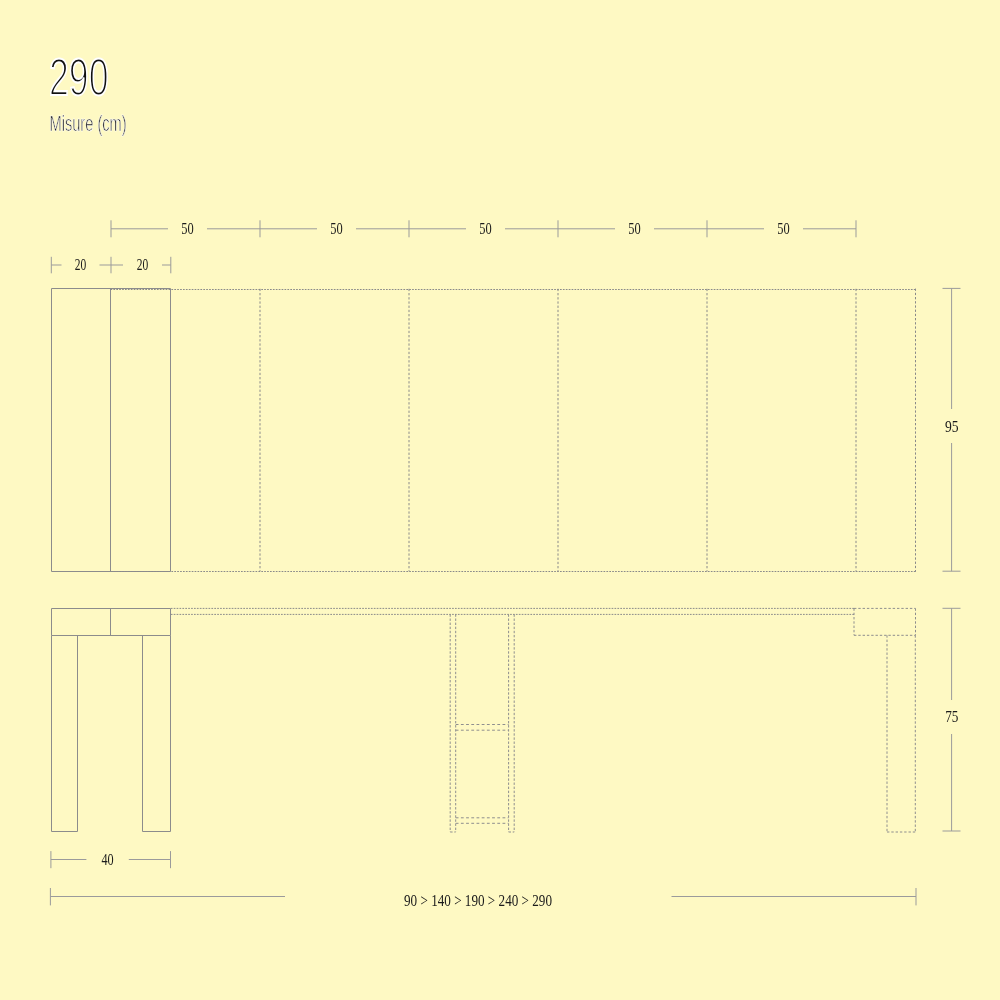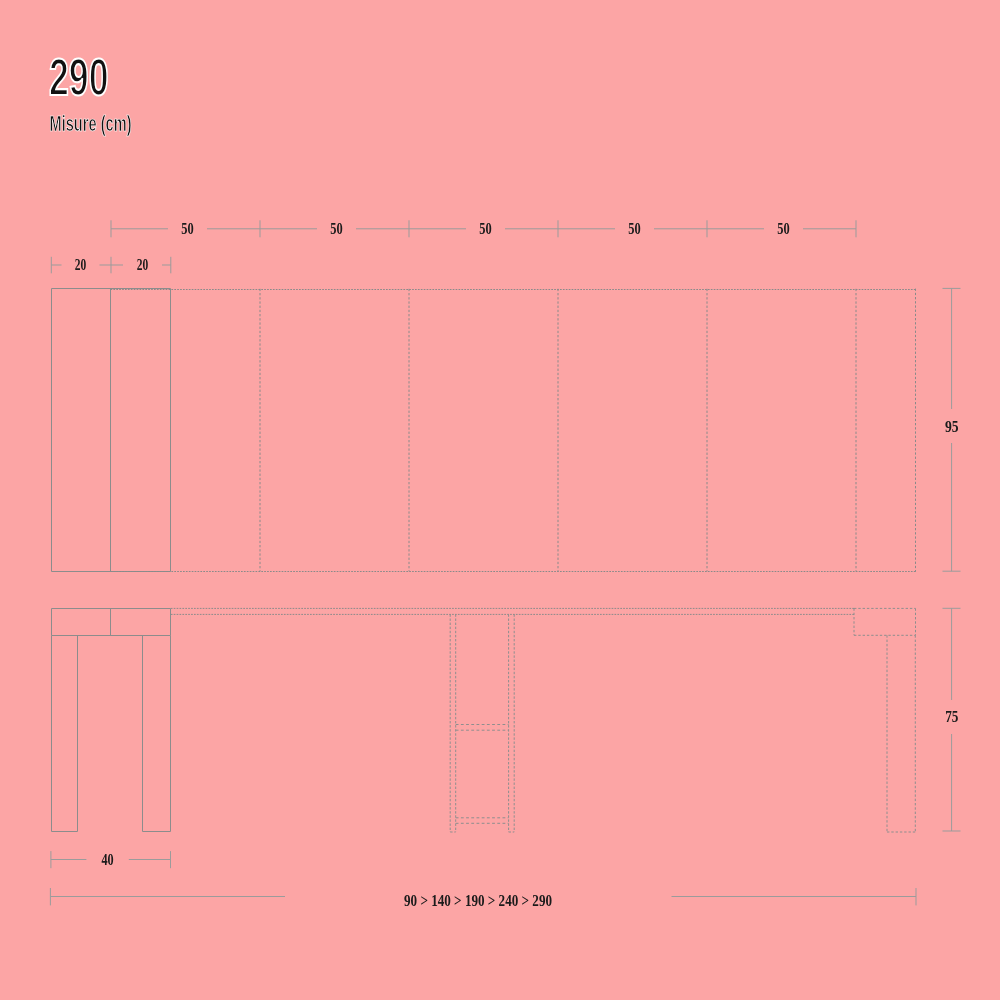--- a/index.html
+++ b/index.html
@@ -1,16 +1,16 @@
 <!DOCTYPE html>
 <html><head>
 <meta charset="utf-8">
 <style>
   html,body{margin:0;padding:0;background:#ffffff;}
-  .page{position:relative;width:1000px;height:1000px;background:#fca5a5;overflow:hidden;font-weight:bold;}
+  .page{position:relative;width:1000px;height:1000px;background:#fef9c3;overflow:hidden;}
   svg{position:absolute;left:0;top:0;}
   text{font-family:"Liberation Serif",serif;font-size:16px;fill:#1b1b1b;}
 </style>
 </head>
 <body>
 <div class="page">
 <svg width="1000" height="1000" viewBox="0 0 1000 1000">
 
   <text x="0" y="0" transform="translate(49,95) scale(0.70,1)" style="font-family:'Liberation Sans',sans-serif;font-size:51px;fill:#111;stroke:#fff;stroke-width:2.1px;">290</text>
 

